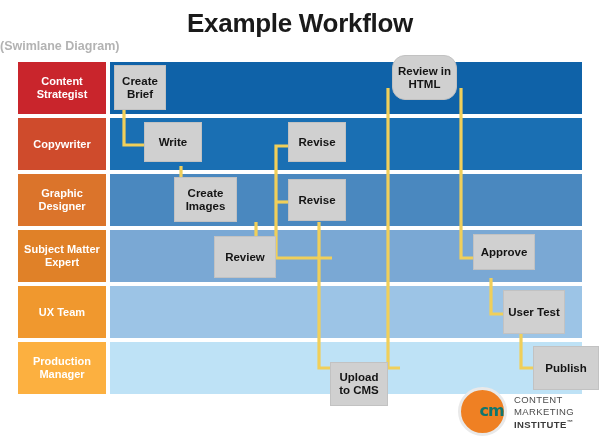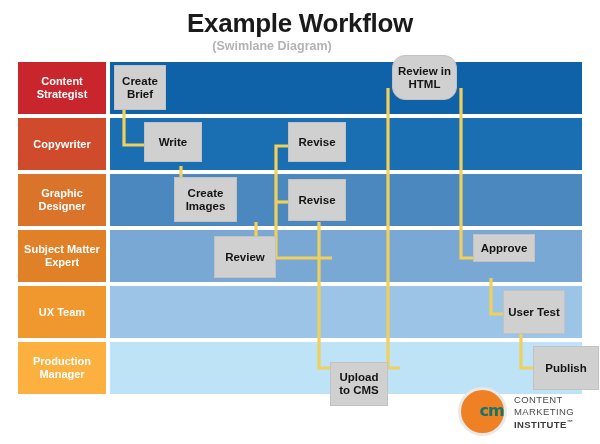--- a/index.html
+++ b/index.html
@@ -14,21 +14,21 @@
 
   
   #title{
     position:absolute;left:0;top:8px;width:600px;
     text-align:center;
     font-size:26px;font-weight:bold;color:#1a1a1a;
     letter-spacing:-0.3px;
   }
   #subtitle{
     position:absolute;left:0;top:39px;width:544px;
-    text-align:center;
+    text-align:left;
     font-size:12.5px;font-weight:bold;color:#b3b3b3;
   }
 
   
   #lanes{position:absolute;left:18px;top:62px;width:564px;height:316px;}
   .lane{position:absolute;left:0;width:564px;}
   .lane-label{
     position:absolute;left:0;top:0;width:88px;height:100%;
     display:flex;align-items:center;justify-content:center;
     text-align:center;
@@ -157,21 +157,21 @@
     <div class="task" style="left:126px;top:60px;width:58px;height:40px;">Write</div>
 
     <div class="task" style="left:270px;top:60px;width:58px;height:40px;">Revise</div>
 
     <div class="task" style="left:156px;top:115px;width:63px;height:45px;">Create Images</div>
 
     <div class="task" style="left:270px;top:117px;width:58px;height:42px;">Revise</div>
 
     <div class="task" style="left:196px;top:174px;width:62px;height:42px;">Review</div>
 
-    <div class="task" style="left:455px;top:172px;width:62px;height:28px;">Approve</div>
+    <div class="task" style="left:455px;top:172px;width:62px;height:36px;">Approve</div>
 
     <div class="task" style="left:485px;top:228px;width:62px;height:44px;">User Test</div>
 
     <div class="task" style="left:312px;top:284px;width:58px;height:44px;margin-top:16px;">Upload to CMS</div>
 
     <div class="task" style="left:515px;top:284px;width:66px;height:44px;">Publish</div>
 
   </div>
 
   <div id="logo">

